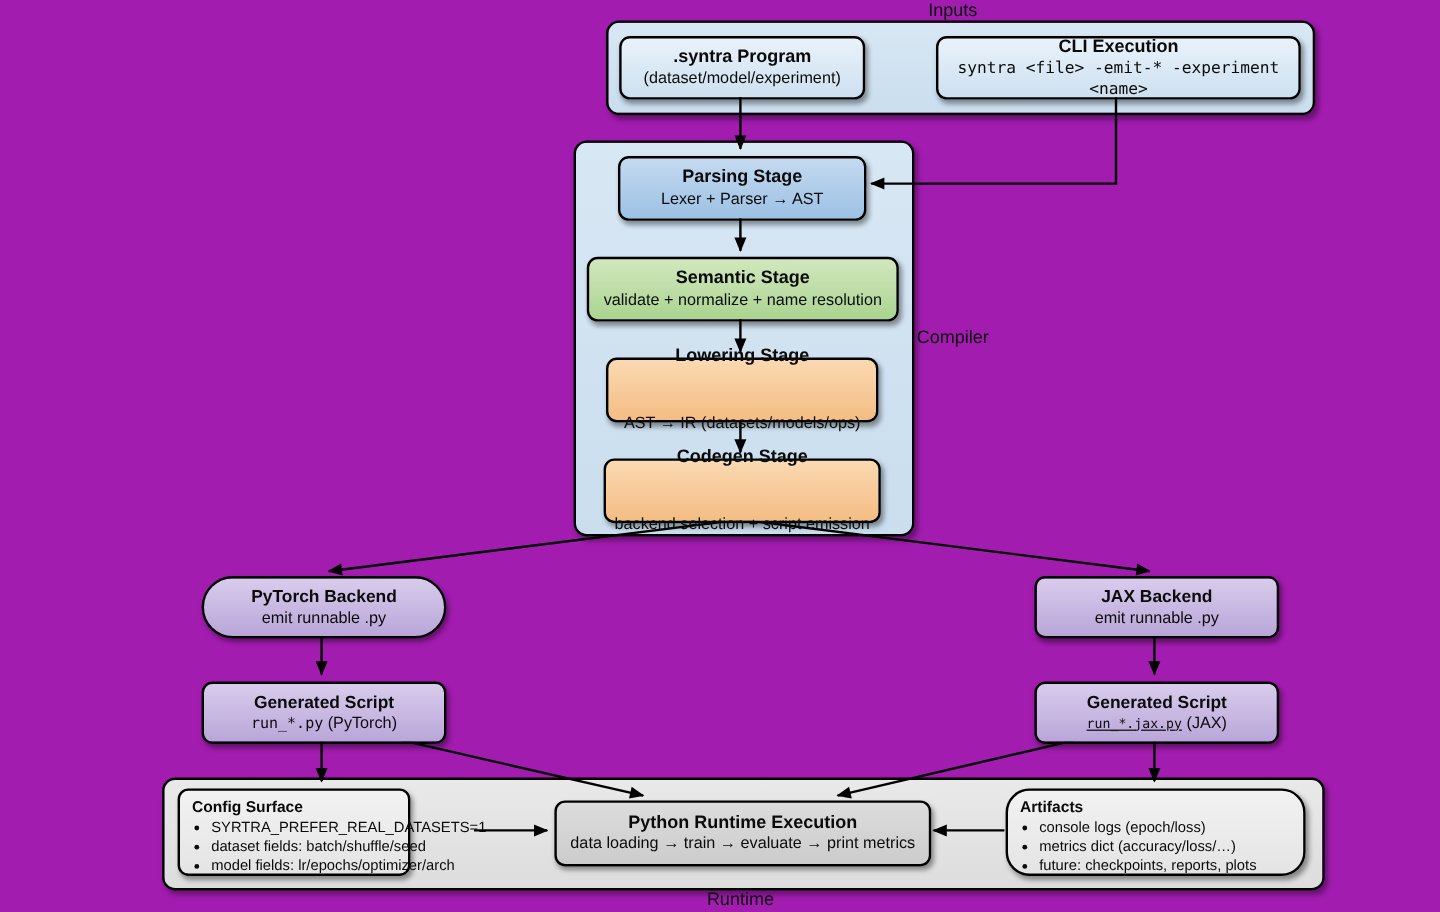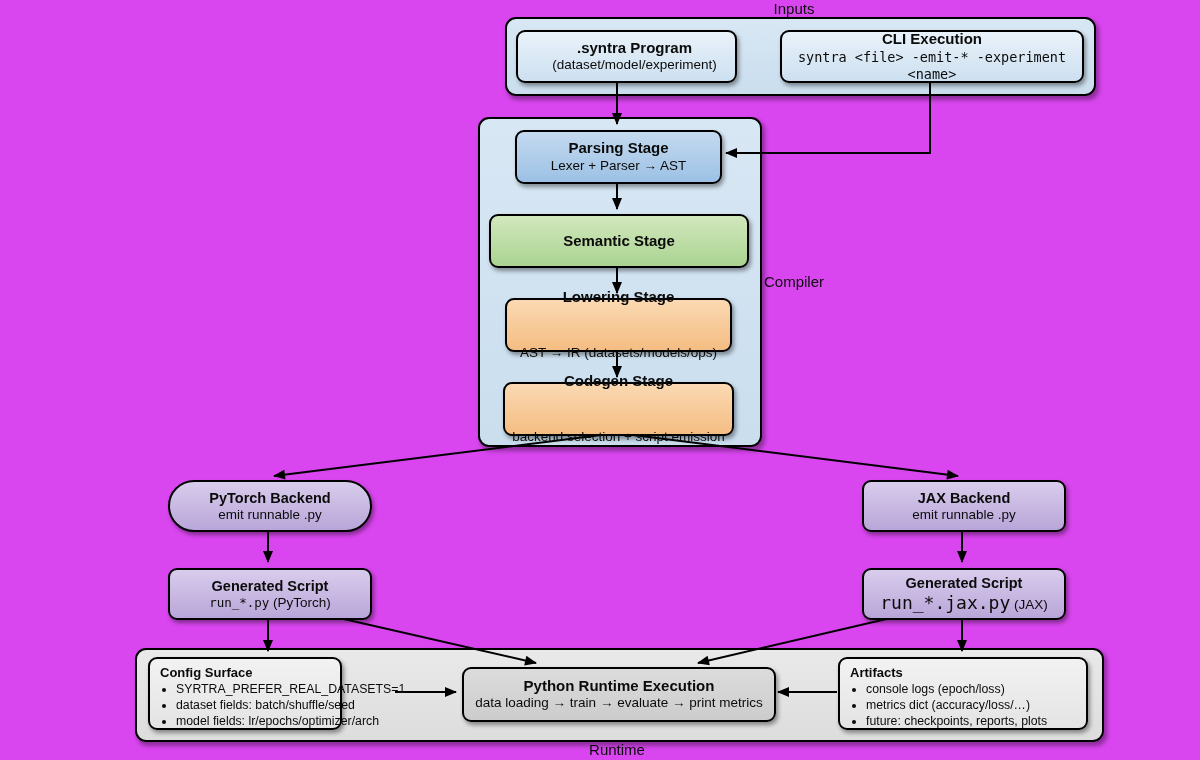--- a/index.html
+++ b/index.html
@@ -1,17 +1,17 @@
 <!DOCTYPE html>
 <html><head>
 <meta charset="utf-8">
 <style>
   html,body{margin:0;padding:0;background:#fff;}
   .canvas{
-    position:relative;width:1200px;height:760px;background:#d946ef;overflow:hidden;
+    position:relative;width:1200px;height:760px;background:#a21caf;overflow:hidden;
     font-family:"Liberation Sans", sans-serif;color:#0b0b0b;
   }
   .section-label{position:absolute;font-size:15px;color:#0b0b0b;text-align:center;}
   .container-box{
     position:absolute;border:2px solid #000;border-radius:11px;
     box-shadow:2.5px 3.5px 4px rgba(0,0,0,.35);
   }
   .inputs-fill,.compiler-fill{background:linear-gradient(180deg,#d8e7f4 0%,#cadeee 100%);}
   .runtime-fill{background:linear-gradient(180deg,#e9e9e9 0%,#dddddd 100%);}
   .node{
@@ -71,35 +71,36 @@
     <line x1="268" y1="529" x2="268" y2="562" marker-end="url(#ah)"></line>
     <line x1="962" y1="529" x2="962" y2="562" marker-end="url(#ah)"></line>
     <line x1="268" y1="617" x2="268" y2="651" marker-end="url(#ah)"></line>
     <line x1="335" y1="617" x2="536" y2="663" marker-end="url(#ah)"></line>
     <line x1="962" y1="617" x2="962" y2="651" marker-end="url(#ah)"></line>
     <line x1="895" y1="617" x2="698" y2="663" marker-end="url(#ah)"></line>
     <line x1="395" y1="692" x2="456" y2="692" marker-end="url(#ah)"></line>
     <line x1="837" y1="692" x2="778" y2="692" marker-end="url(#ah)"></line>
   </svg>
 
-  <div class="node blue-light" style="left:516px;top:30px;width:201px;height:49px;padding-left:16px;">
+  <div class="node blue-light" style="left:516px;top:30px;width:201px;height:49px;">
     <div class="title">.syntra Program</div>
     <div class="sub">(dataset/model/experiment)</div>
   </div>
   <div class="node blue-light" style="left:780px;top:30px;width:300px;height:49px;">
     <div class="title">CLI Execution</div>
     <div class="sub mono">syntra &lt;file&gt; -emit-* -experiment &lt;name&gt;</div>
   </div>
 
   <div class="node blue" style="left:515px;top:130px;width:203px;height:50px;">
     <div class="title">Parsing Stage</div>
     <div class="sub">Lexer + Parser → AST</div>
   </div>
   <div class="node green" style="left:489px;top:214px;width:256px;height:50px;">
     <div class="title">Semantic Stage</div>
+    <div class="sub">validate + normalize + name resolution</div>
   </div>
   <div class="node orange" style="left:505px;top:298px;width:223px;height:50px;">
     <div class="title">Lowering Stage</div>
     <div class="sub">AST → IR (datasets/models/ops)</div>
   </div>
   <div class="node orange" style="left:503px;top:382px;width:227px;height:50px;">
     <div class="title">Codegen Stage</div>
     <div class="sub">backend selection + script emission</div>
   </div>
 
@@ -111,38 +112,38 @@
     <div class="title" style="font-size:14.5px;">JAX Backend</div>
     <div class="sub">emit runnable .py</div>
   </div>
 
   <div class="node purple" style="left:168px;top:568px;width:200px;height:48px;">
     <div class="title" style="font-size:14.5px;">Generated Script</div>
     <div class="sub"><span class="mono" style="font-size:12.5px;">run_*.py</span><span> (PyTorch)</span></div>
   </div>
   <div class="node purple" style="left:862px;top:568px;width:200px;height:48px;">
     <div class="title" style="font-size:14.5px;">Generated Script</div>
-    <div class="sub"><span class="mono" style="font-size:18px;">run_*.jax.py</span><span> (JAX)</span></div>
+    <div class="sub"><span class="mono" style="font-size:11px;text-decoration:underline;">run_*.jax.py</span><span> (JAX)</span></div>
   </div>
 
   <div class="node gray-light info" style="left:148px;top:657px;width:194px;height:73px;">
     <div class="title">Config Surface</div>
     <ul>
       <li>SYRTRA_PREFER_REAL_DATASETS=1</li>
       <li>dataset fields: batch/shuffle/seed</li>
       <li>model fields: lr/epochs/optimizer/arch</li>
     </ul>
   </div>
 
   <div class="node gray-mid exec" style="left:462px;top:667px;width:310px;height:51px;">
     <div class="title">Python Runtime Execution</div>
     <div class="sub">data loading → train → evaluate → print metrics</div>
   </div>
 
-  <div class="node gray-light info" style="left:838px;top:657px;width:250px;height:73px;">
+  <div class="node gray-light info" style="left:838px;top:657px;width:250px;height:73px;border-radius:20px;">
     <div class="title">Artifacts</div>
     <ul>
       <li>console logs (epoch/loss)</li>
       <li>metrics dict (accuracy/loss/…)</li>
       <li>future: checkpoints, reports, plots</li>
     </ul>
   </div>
 
 </div>
 

